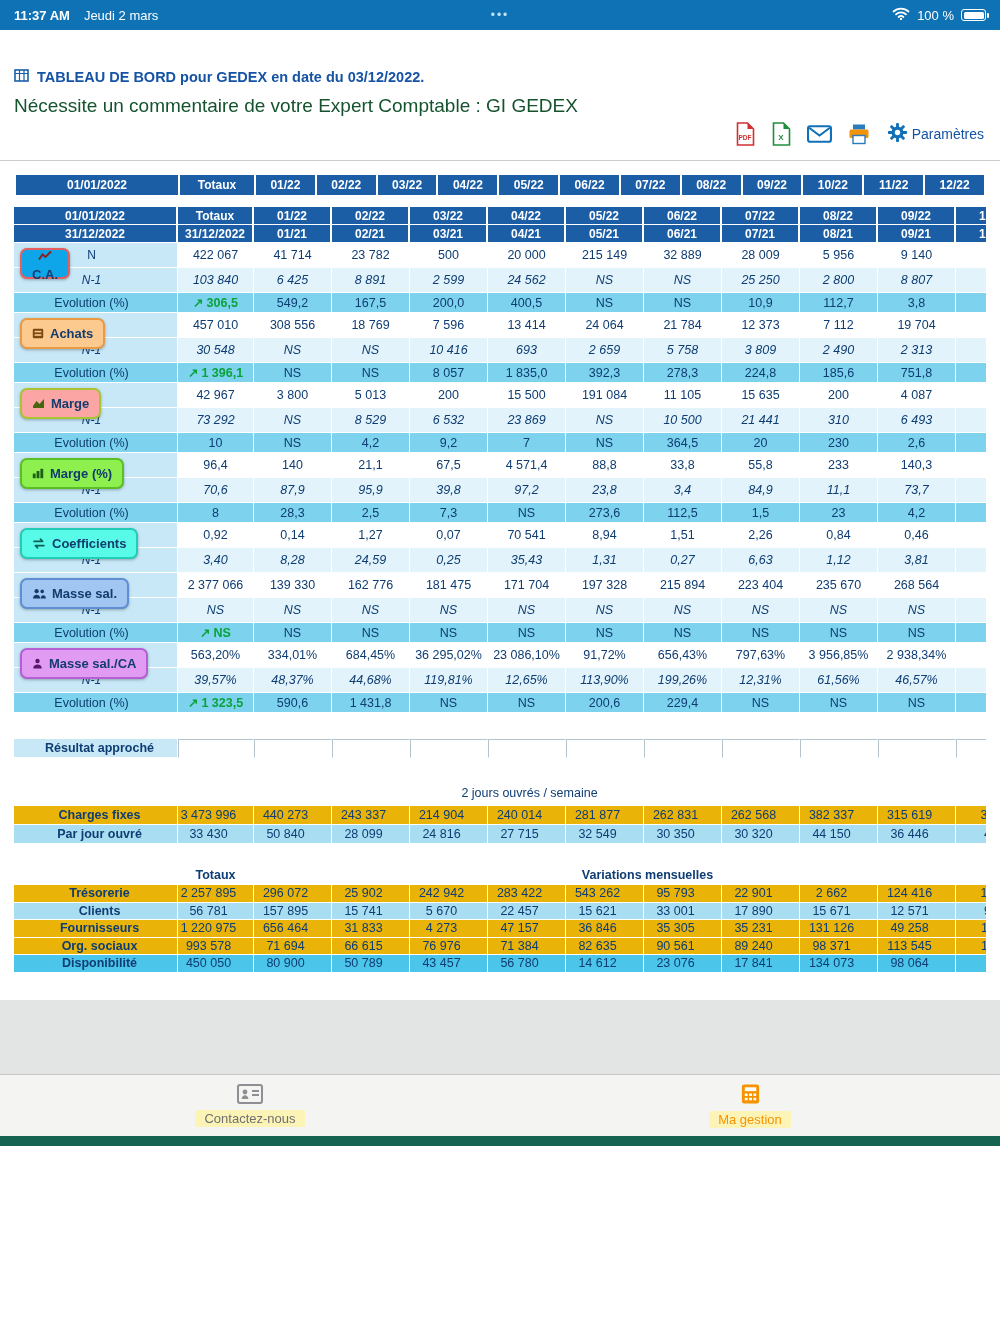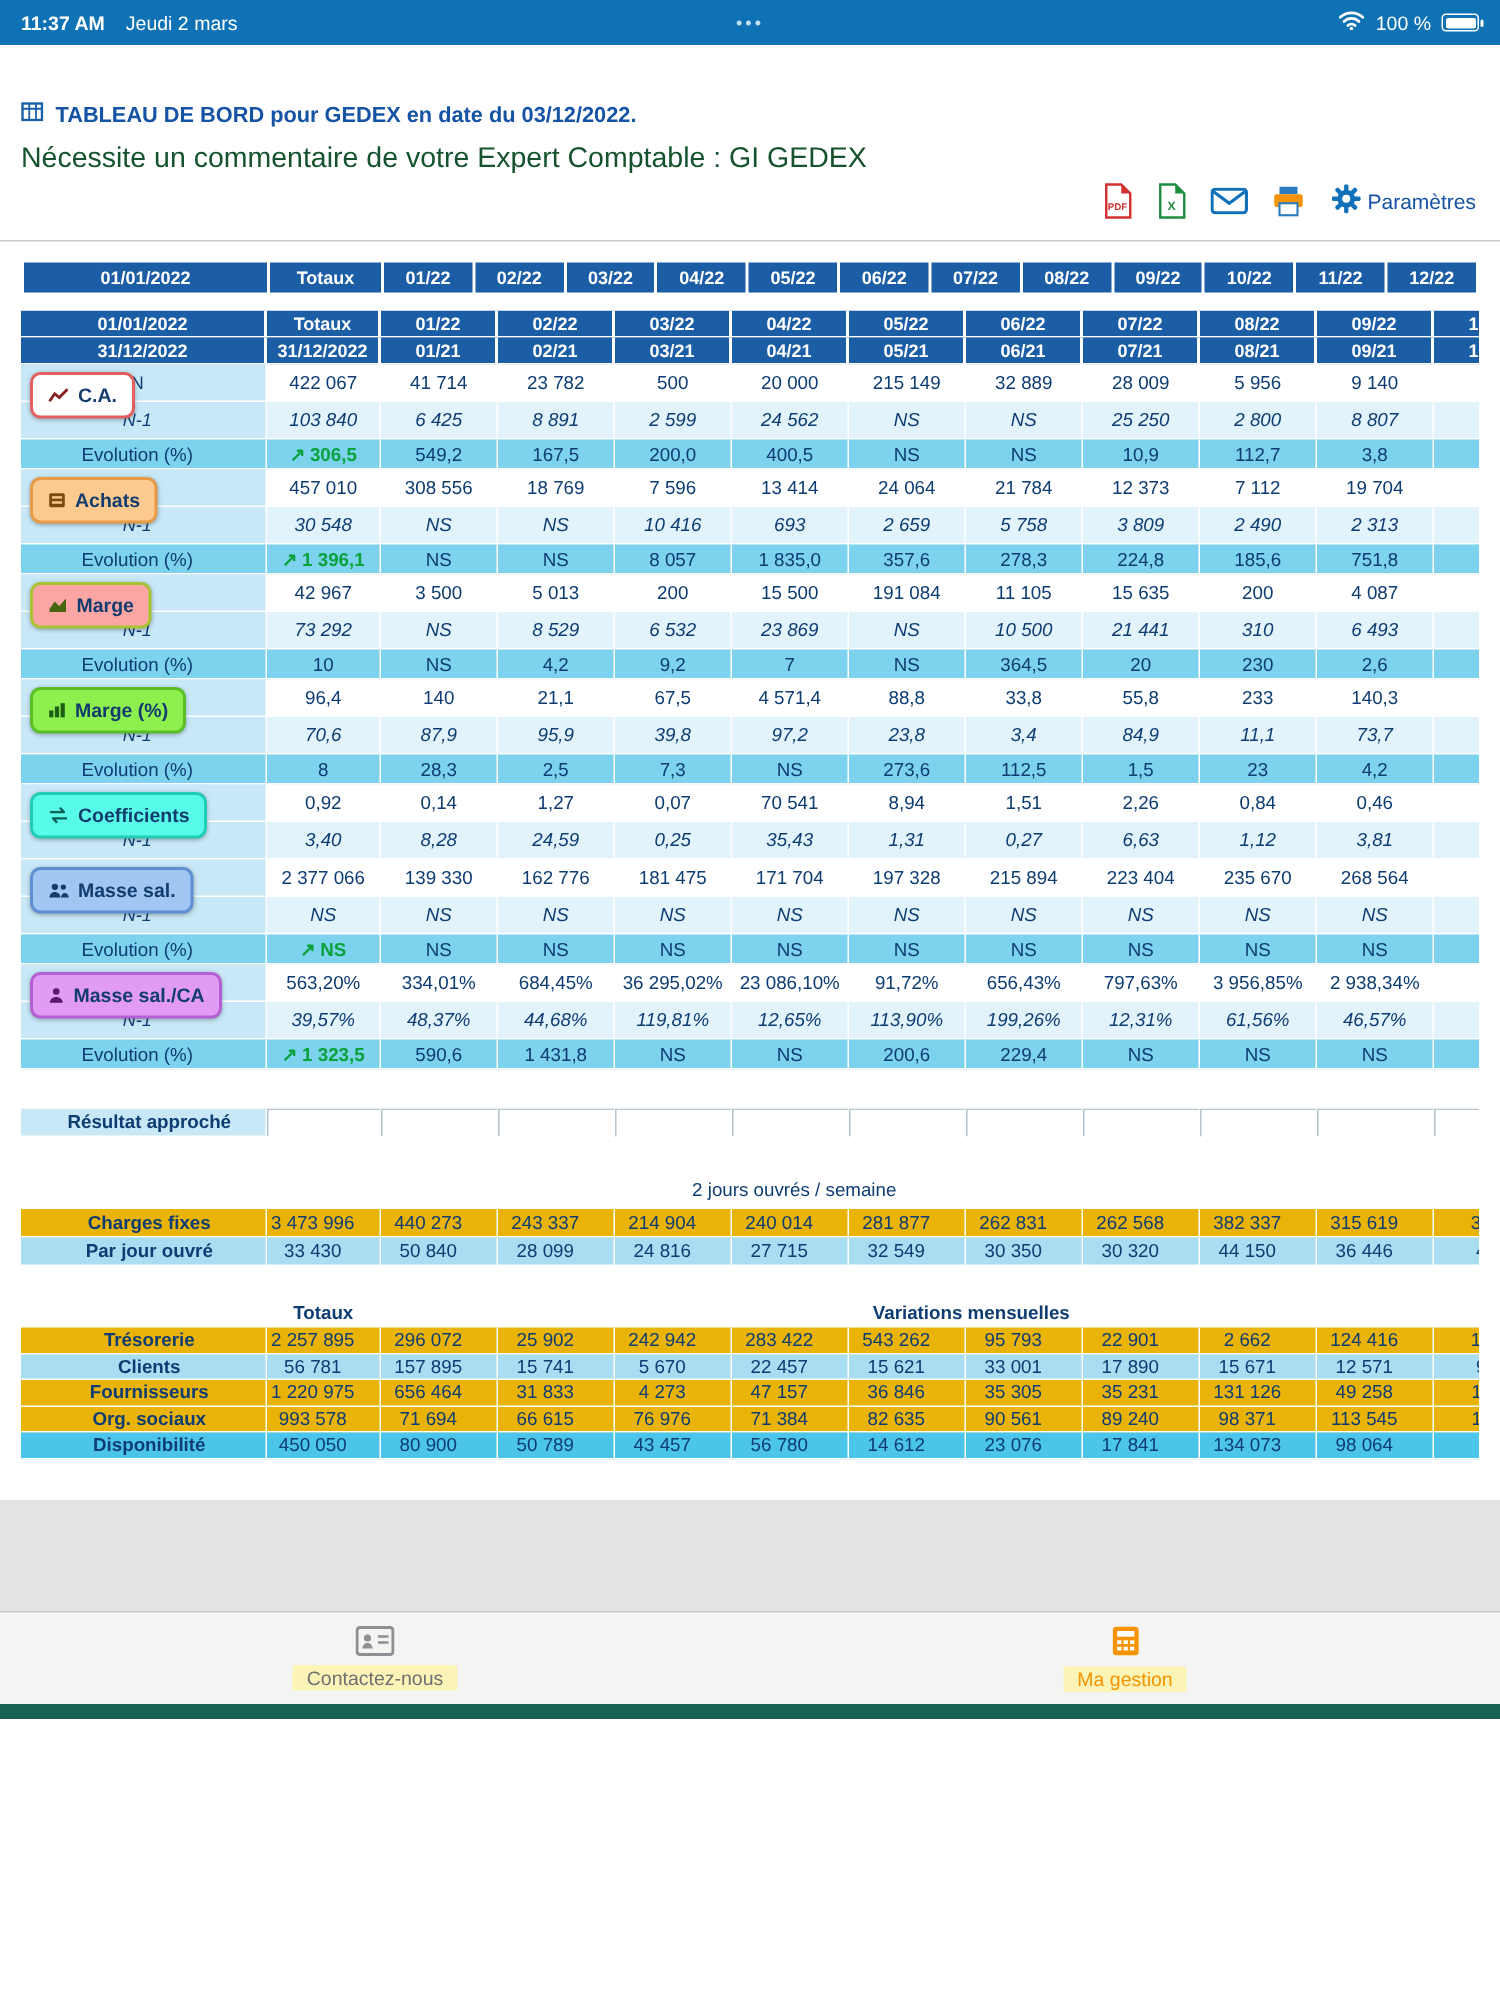--- a/index.html
+++ b/index.html
@@ -224,21 +224,21 @@
               <th>03/21</th>
               <th>04/21</th>
               <th>05/21</th>
               <th>06/21</th>
               <th>07/21</th>
               <th>08/21</th>
               <th>09/21</th>
               <th>10/21</th>
             </tr>
             <tr class="n">
-              <td class="lbl"><span class="badge" style="background: #ffffff; border-color: rgb(228, 95, 95);">
+              <td class="lbl"><span class="badge" style="background: #0ea5e9; border-color: rgb(228, 95, 95); flex-direction: column;">
                   <span class="bicon">
                     <svg width="14" height="11" viewBox="0 0 14 11">
                       <polyline points="1,9.5 4.5,4.5 7.5,7 13,1.5" fill="none" stroke="#8a1f1f" stroke-width="1.9"></polyline>
                     </svg>
                   </span>
                   <span>C.A.</span>
                 </span><span class="mk">N</span></td>
               <td>422 067</td>
               <td>41 714</td>
               <td>23 782</td>
@@ -316,38 +316,38 @@
               <td>2 313</td>
               <td>2</td>
             </tr>
             <tr class="evo">
               <td class="lbl">Evolution (%)</td>
               <td><span class="arr">↗</span><span class="gtot">1 396,1</span></td>
               <td>NS</td>
               <td>NS</td>
               <td>8 057</td>
               <td>1 835,0</td>
-              <td>357,6</td>
+              <td>392,3</td>
               <td>278,3</td>
               <td>224,8</td>
               <td>185,6</td>
               <td>751,8</td>
               <td>1</td>
             </tr>
             <tr class="n">
               <td class="lbl"><span class="badge" style="background: #fca5a5; border-color: rgb(169, 196, 51);">
                   <span class="bicon">
                     <svg width="13" height="11" viewBox="0 0 13 11">
                       <path d="M1 10V8l3.5-5 3 3 4.5-5v9z" fill="#48650f"></path>
                     </svg>
                   </span>
                   <span>Marge</span>
                 </span><span class="mk">N</span></td>
               <td>42 967</td>
-              <td>3 500</td>
+              <td>3 800</td>
               <td>5 013</td>
               <td>200</td>
               <td>15 500</td>
               <td>191 084</td>
               <td>11 105</td>
               <td>15 635</td>
               <td>200</td>
               <td>4 087</td>
               <td>2</td>
             </tr>

